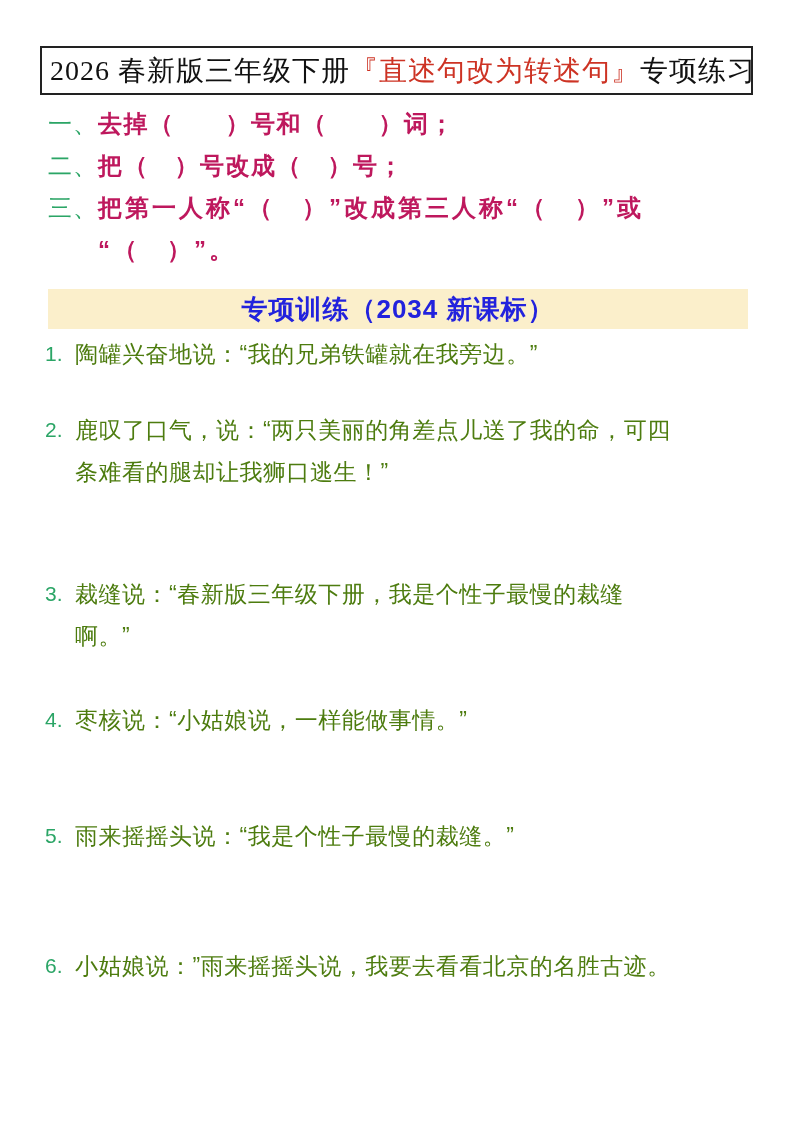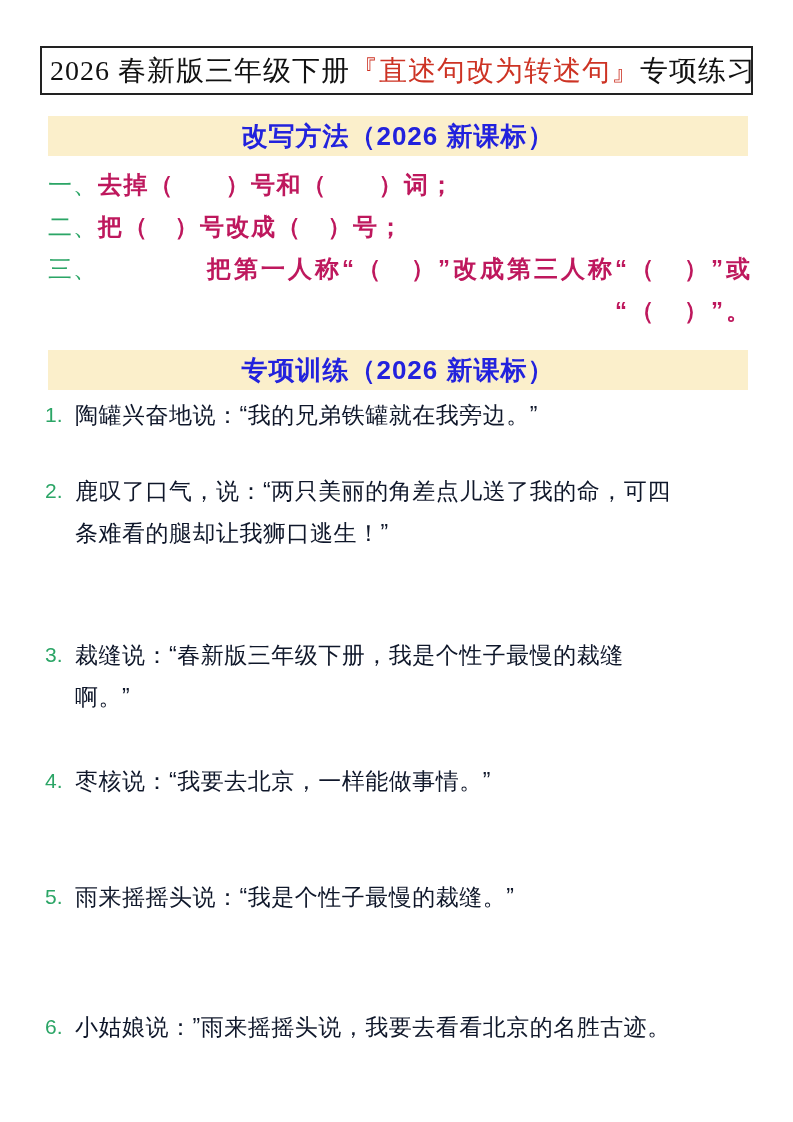--- a/index.html
+++ b/index.html
@@ -52,94 +52,91 @@
     color: #2ba566;
     letter-spacing: 1px;
   }
   .method-text {
     flex: 1;
     white-space: pre-wrap;
     color: #be185d;
     letter-spacing: 1.5px;
     font-weight: bold;
   }
-  .method-row.spaced .method-text { letter-spacing: 3px; text-align: right; }
+  .method-row.spaced .method-text { letter-spacing: 3px; }
 
   
   .items { margin: 4px 38px 0 45px; }
   .item-row { display: flex; font-size: 23px; line-height: 42px; }
   .item-number {
     flex: 0 0 30px;
     color: #2ba566;
     font-size: 21px;
   }
   .item-text {
     flex: 1;
     white-space: pre-wrap;
-    color: #0f172a;
+    color: #4d7c0f;
     letter-spacing: 0.5px;
   }
   .mb-1 { margin-bottom: 34px; }
   .mb-2 { margin-bottom: 80px; }
   .mb-3 { margin-bottom: 42px; }
   .mb-4 { margin-bottom: 74px; }
   .mb-5 { margin-bottom: 88px; }
   .mb-6 { margin-bottom: 0; }
 </style>
 </head>
 <body>
 
 <div class="page">
 
   <div class="title-box">
     <span>2026 春新版三年级下册</span><span class="title-highlight">『直述句改为转述句』</span><span>专项练习</span>
   </div>
 
-  <div class="banner banner-methods">
-    <span>改写方法（2026 新课标）</span>
-  </div>
 
   <div class="methods">
     <div class="method-row">
       <span class="method-marker">一、</span>
       <span class="method-text">去掉（　　）号和（　　）词；</span>
     </div>
     <div class="method-row">
       <span class="method-marker">二、</span>
       <span class="method-text">把（　）号改成（　）号；</span>
     </div>
     <div class="method-row spaced">
       <span class="method-marker">三、</span>
       <span class="method-text">把第一人称“（　）”改成第三人称“（　）”或
 “（　）”。</span>
     </div>
   </div>
 
   <div class="banner banner-training">
-    <span>专项训练（2026 新课标）</span>
+    <span>专项训练（2034 新课标）</span>
   </div>
 
   <div class="items">
     <div class="item-row mb-1">
       <span class="item-number">1.</span>
       <span class="item-text">陶罐兴奋地说：“我的兄弟铁罐就在我旁边。”</span>
     </div>
     <div class="item-row mb-2">
       <span class="item-number">2.</span>
       <span class="item-text">鹿叹了口气，说：“两只美丽的角差点儿送了我的命，可四
 条难看的腿却让我狮口逃生！”</span>
     </div>
     <div class="item-row mb-3">
       <span class="item-number">3.</span>
       <span class="item-text">裁缝说：“春新版三年级下册，我是个性子最慢的裁缝
 啊。”</span>
     </div>
     <div class="item-row mb-4">
       <span class="item-number">4.</span>
-      <span class="item-text">枣核说：“我要去北京，一样能做事情。”</span>
+      <span class="item-text">枣核说：“小姑娘说，一样能做事情。”</span>
     </div>
     <div class="item-row mb-5">
       <span class="item-number">5.</span>
       <span class="item-text">雨来摇摇头说：“我是个性子最慢的裁缝。”</span>
     </div>
     <div class="item-row mb-6">
       <span class="item-number">6.</span>
       <span class="item-text">小姑娘说：”雨来摇摇头说，我要去看看北京的名胜古迹。</span>
     </div>
   </div>

